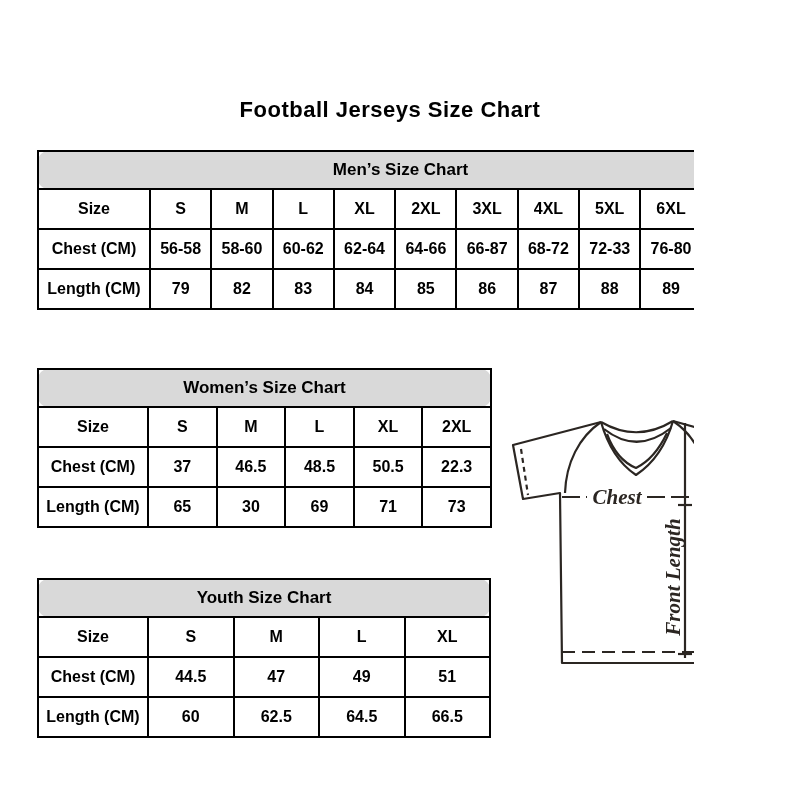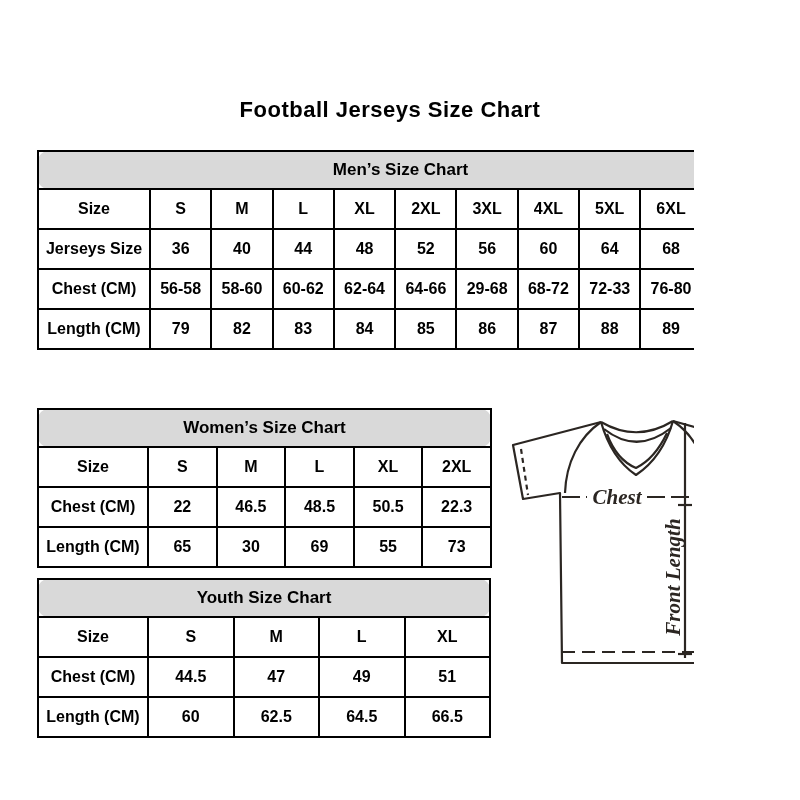--- a/index.html
+++ b/index.html
@@ -47,21 +47,21 @@
     background: #d9d9d9;
     height: 36px;
     font-size: 17px;
     border-radius: 10px;
   }
   table.size-table td {
     height: 38px;
     font-size: 16px;
   }
   table.men   { left: 37px; top: 150px; width: 727px; }
-  table.women { left: 37px; top: 368px; width: 455px; margin-top: 40px; }
+  table.women { left: 37px; top: 368px; width: 455px; }
   table.youth { left: 37px; top: 578px; width: 454px; }
   col.label-col   { width: 112px; }
   col.label-col-s { width: 110px; }
   .jersey {
     position: absolute;
     left: 495px;
     top: 405px;
     width: 280px;
     height: 290px;
   }
@@ -105,40 +105,27 @@
           <td>L</td>
           <td>XL</td>
           <td>2XL</td>
           <td>3XL</td>
           <td>4XL</td>
           <td>5XL</td>
           <td>6XL</td>
           <td>7XL</td>
         </tr>
         <tr>
-          <td>Jerseys Size</td>
-          <td>36</td>
-          <td>40</td>
-          <td>44</td>
-          <td>48</td>
-          <td>52</td>
-          <td>56</td>
-          <td>60</td>
-          <td>64</td>
-          <td>68</td>
-          <td>72</td>
-        </tr>
-        <tr>
           <td>Chest (CM)</td>
           <td>56-58</td>
           <td>58-60</td>
           <td>60-62</td>
           <td>62-64</td>
           <td>64-66</td>
-          <td>29-68</td>
+          <td>66-87</td>
           <td>68-72</td>
           <td>72-33</td>
           <td>76-80</td>
           <td>60-84</td>
         </tr>
         <tr>
           <td>Length (CM)</td>
           <td>79</td>
           <td>82</td>
           <td>83</td>
@@ -167,32 +154,32 @@
         <tr>
           <td>Size</td>
           <td>S</td>
           <td>M</td>
           <td>L</td>
           <td>XL</td>
           <td>2XL</td>
         </tr>
         <tr>
           <td>Chest (CM)</td>
-          <td>22</td>
+          <td>37</td>
           <td>46.5</td>
           <td>48.5</td>
           <td>50.5</td>
           <td>22.3</td>
         </tr>
         <tr>
           <td>Length (CM)</td>
           <td>65</td>
           <td>30</td>
           <td>69</td>
-          <td>55</td>
+          <td>71</td>
           <td>73</td>
         </tr>
       </tbody>
   </table>
 
   <table class="size-table youth">
     <colgroup>
         <col class="label-col-s">
         <col span="4">
       </colgroup>

